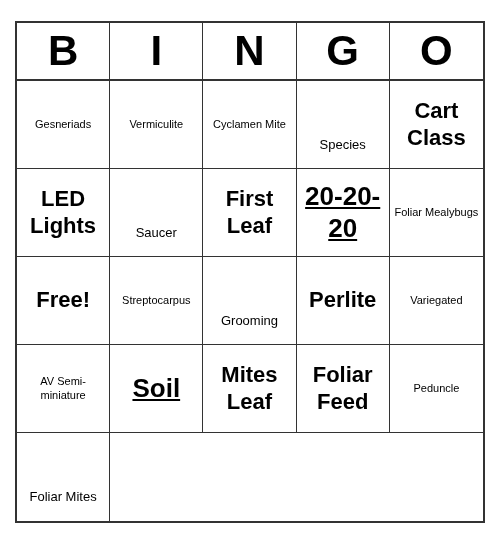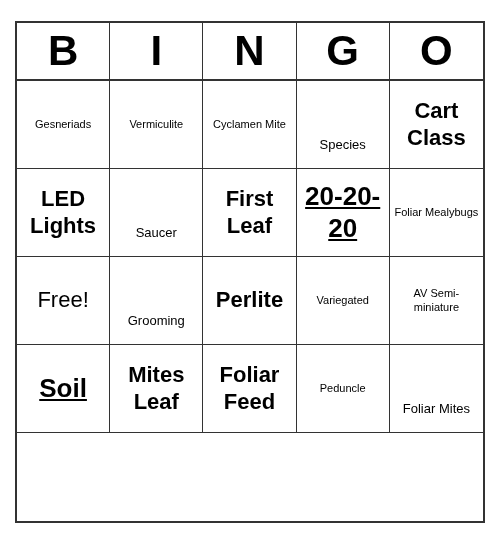--- a/index.html
+++ b/index.html
@@ -87,21 +87,21 @@
     }
 
     .text-xlarge {
       font-size: 26px;
       font-weight: bold;
       text-decoration: underline;
     }
 
     .free-cell {
       font-size: 22px;
-      font-weight: normal;
+      font-weight: bold;
     }
   </style>
 </head>
 <body>
 
 <div class="bingo-card">
   <div class="bingo-header">
   <div class="bingo-letter">B</div>
       <div class="bingo-letter">I</div>
       <div class="bingo-letter">N</div>
@@ -136,20 +136,23 @@
       <div class="bingo-cell">
         <span class="cell-text text-xlarge">20-20-20</span>
       </div>
       <div class="bingo-cell">
         <span class="cell-text text-small">Foliar Mealybugs</span>
       </div>
       <div class="bingo-cell">
         <span class="cell-text free-cell">Free!</span>
       </div>
       <div class="bingo-cell">
+        <span class="cell-text text-small">Streptocarpus</span>
+      </div>
+      <div class="bingo-cell">
         <span class="cell-text text-medium">Grooming</span>
       </div>
       <div class="bingo-cell">
         <span class="cell-text text-large">Perlite</span>
       </div>
       <div class="bingo-cell">
         <span class="cell-text text-small">Variegated</span>
       </div>
       <div class="bingo-cell">
         <span class="cell-text text-small">AV Semi-miniature</span>

